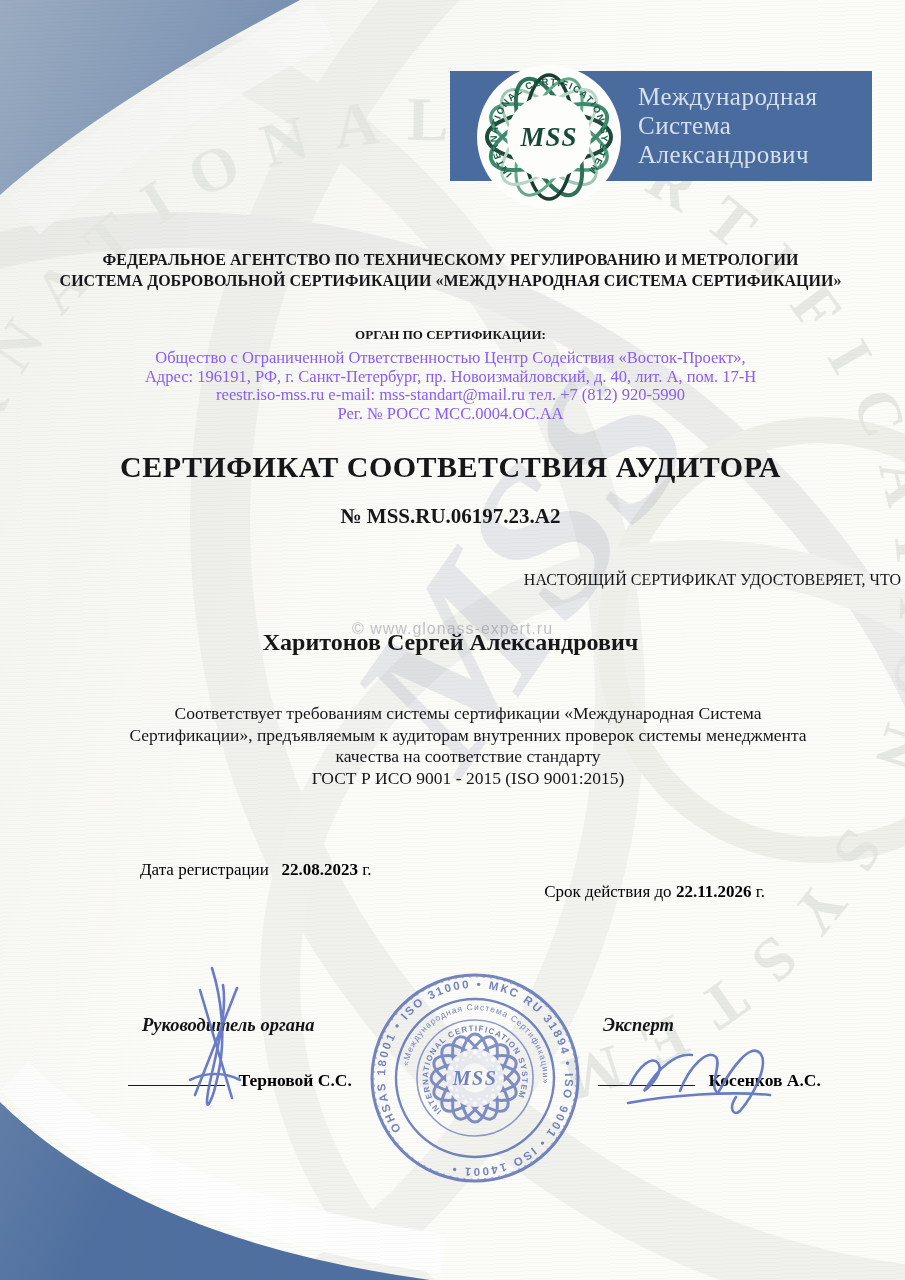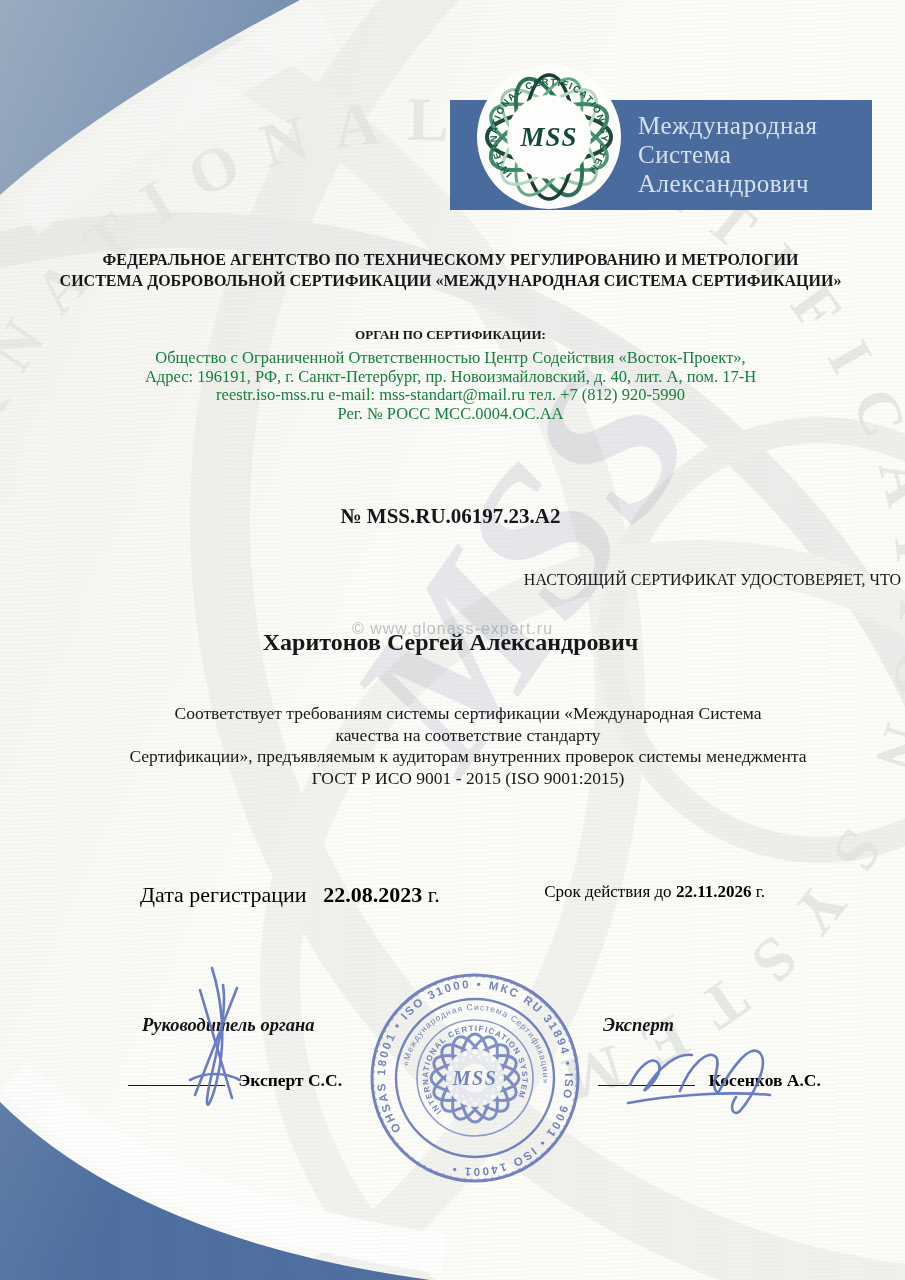--- a/index.html
+++ b/index.html
@@ -13,48 +13,48 @@
     position:absolute; inset:0; z-index:1; pointer-events:none;
     background:
       repeating-linear-gradient(178deg, rgba(120,115,100,0.035) 0 1px, rgba(255,255,255,0) 1px 4px),
       linear-gradient(115deg, rgba(230,232,226,0.5), rgba(255,255,255,0) 45%);
   }
   .bg-svg { position:absolute; inset:0; z-index:0; }
   .content { position:absolute; inset:0; z-index:3; }
 
   
   .banner {
-    position:absolute; left:450px; top:100px; width:422px; height:110px;
+    position:absolute; left:450px; top:71px; width:422px; height:110px;
     background:#4a6b9d;
   }
   .banner-title {
     position:absolute; left:188px; top:11px;
     font-size:25px; line-height:29px; color:#d6e0ec; letter-spacing:0.5px;
   }
   .logo-wrap { position:absolute; left:477px; top:65px; width:144px; height:144px; }
 
   
   .tblock { position:absolute; left:0; width:901px; text-align:center; color:#17171a; }
   .authority { top:249px; font-weight:bold; font-size:16px; line-height:21px; }
   .organ-head { top:327px; font-weight:bold; font-size:13px; }
-  .organ-body { top:349px; font-size:16.5px; line-height:18.5px; color:#15803d; }
+  .organ-body { top:349px; font-size:16.5px; line-height:18.5px; color:#8b5cf6; }
   .cert-title { top:450px; font-weight:bold; font-size:30px; letter-spacing:0.5px; }
   .cert-number { top:504px; font-weight:bold; font-size:21px; }
   .statement { top:571px; font-size:16px;text-align:right; }
   .holder { top:629px; font-weight:bold; font-size:24px; }
   .compliance { top:703px; font-size:17.5px; line-height:21.5px;padding-left:35px; }
 
   .photo-watermark {
     position:absolute; left:0; top:620px; width:905px; text-align:center;
     font-family:"Liberation Sans","DejaVu Sans",sans-serif;
     font-size:16px; color:#8d939c; opacity:0.55; letter-spacing:1px; z-index:4;
   }
 
   
-  .date-reg { position:absolute; left:140px; top:882px; font-size:22px; }
+  .date-reg { position:absolute; left:140px; top:860px; font-size:17px; }
   .date-exp { position:absolute; right:140px; top:882px; font-size:17px; }
   .date-val { font-weight:bold; }
 
   
   .role { position:absolute; font-weight:bold; font-style:italic; font-size:18.5px; color:#141418; }
   .role-head { left:142px; top:1015px; }
   .role-expert { left:603px; top:1015px; }
   .sign-row { position:absolute; top:1070px; font-size:17.5px; font-weight:bold; white-space:nowrap; }
   .sign-row-left { left:128px; }
   .sign-row-right { left:598px; }
@@ -141,50 +141,51 @@
     </div>
 
     <div class="tblock organ-head">ОРГАН ПО СЕРТИФИКАЦИИ:</div>
     <div class="tblock organ-body">
       <div>Общество с Ограниченной Ответственностью Центр Содействия «Восток-Проект»,</div>
       <div>Адрес: 196191, РФ, г. Санкт-Петербург, пр. Новоизмайловский, д. 40, лит. А, пом. 17-Н</div>
       <div>reestr.iso-mss.ru e-mail: mss-standart@mail.ru  тел. +7 (812) 920-5990</div>
       <div>Рег. № РОСС МСС.0004.ОС.АА</div>
     </div>
 
+    <div class="tblock cert-title">СЕРТИФИКАТ СООТВЕТСТВИЯ АУДИТОРА</div>
     <div class="tblock cert-number">№ MSS.RU.06197.23.А2</div>
     <div class="tblock statement">НАСТОЯЩИЙ СЕРТИФИКАТ УДОСТОВЕРЯЕТ, ЧТО</div>
     <div class="tblock holder">Харитонов Сергей Александрович</div>
 
     <div class="photo-watermark">© www.glonass-expert.ru</div>
 
     <div class="tblock compliance">
       <div>Соответствует требованиям системы сертификации «Международная Система</div>
+      <div>Сертификации», предъявляемым к аудиторам внутренних проверок системы менеджмента</div>
       <div>качества на соответствие стандарту</div>
-      <div>Сертификации», предъявляемым к аудиторам внутренних проверок системы менеджмента</div>
       <div>ГОСТ Р ИСО 9001 - 2015 (ISO 9001:2015)</div>
     </div>
 
     <div class="date-reg">
       <span>Дата регистрации</span>&nbsp;&nbsp;
       <span class="date-val">22.08.2023</span>
       <span>г.</span>
     </div>
     <div class="date-exp">
       <span>Срок действия до</span>
       <span class="date-val">22.11.2026</span>
       <span>г.</span>
     </div>
 
     <div class="role role-head">Руководитель органа</div>
     <div class="role role-expert">Эксперт</div>
 
     <div class="sign-row sign-row-left">
       <span class="sig-line"></span>
-      <span class="sig-name">Эксперт С.С.</span>
+      <span class="sig-name">Терновой С.С.</span>
     </div>
     <div class="sign-row sign-row-right">
       <span class="sig-line"></span>
       <span class="sig-name">Косенков А.С.</span>
     </div>
 
     <div class="stamp-wrap">
       <svg width="220" height="220" viewBox="-110 -110 220 220" opacity="0.78">
         <g stroke="#4f63b0" fill="none">
           <circle r="103" stroke-width="3"></circle>

